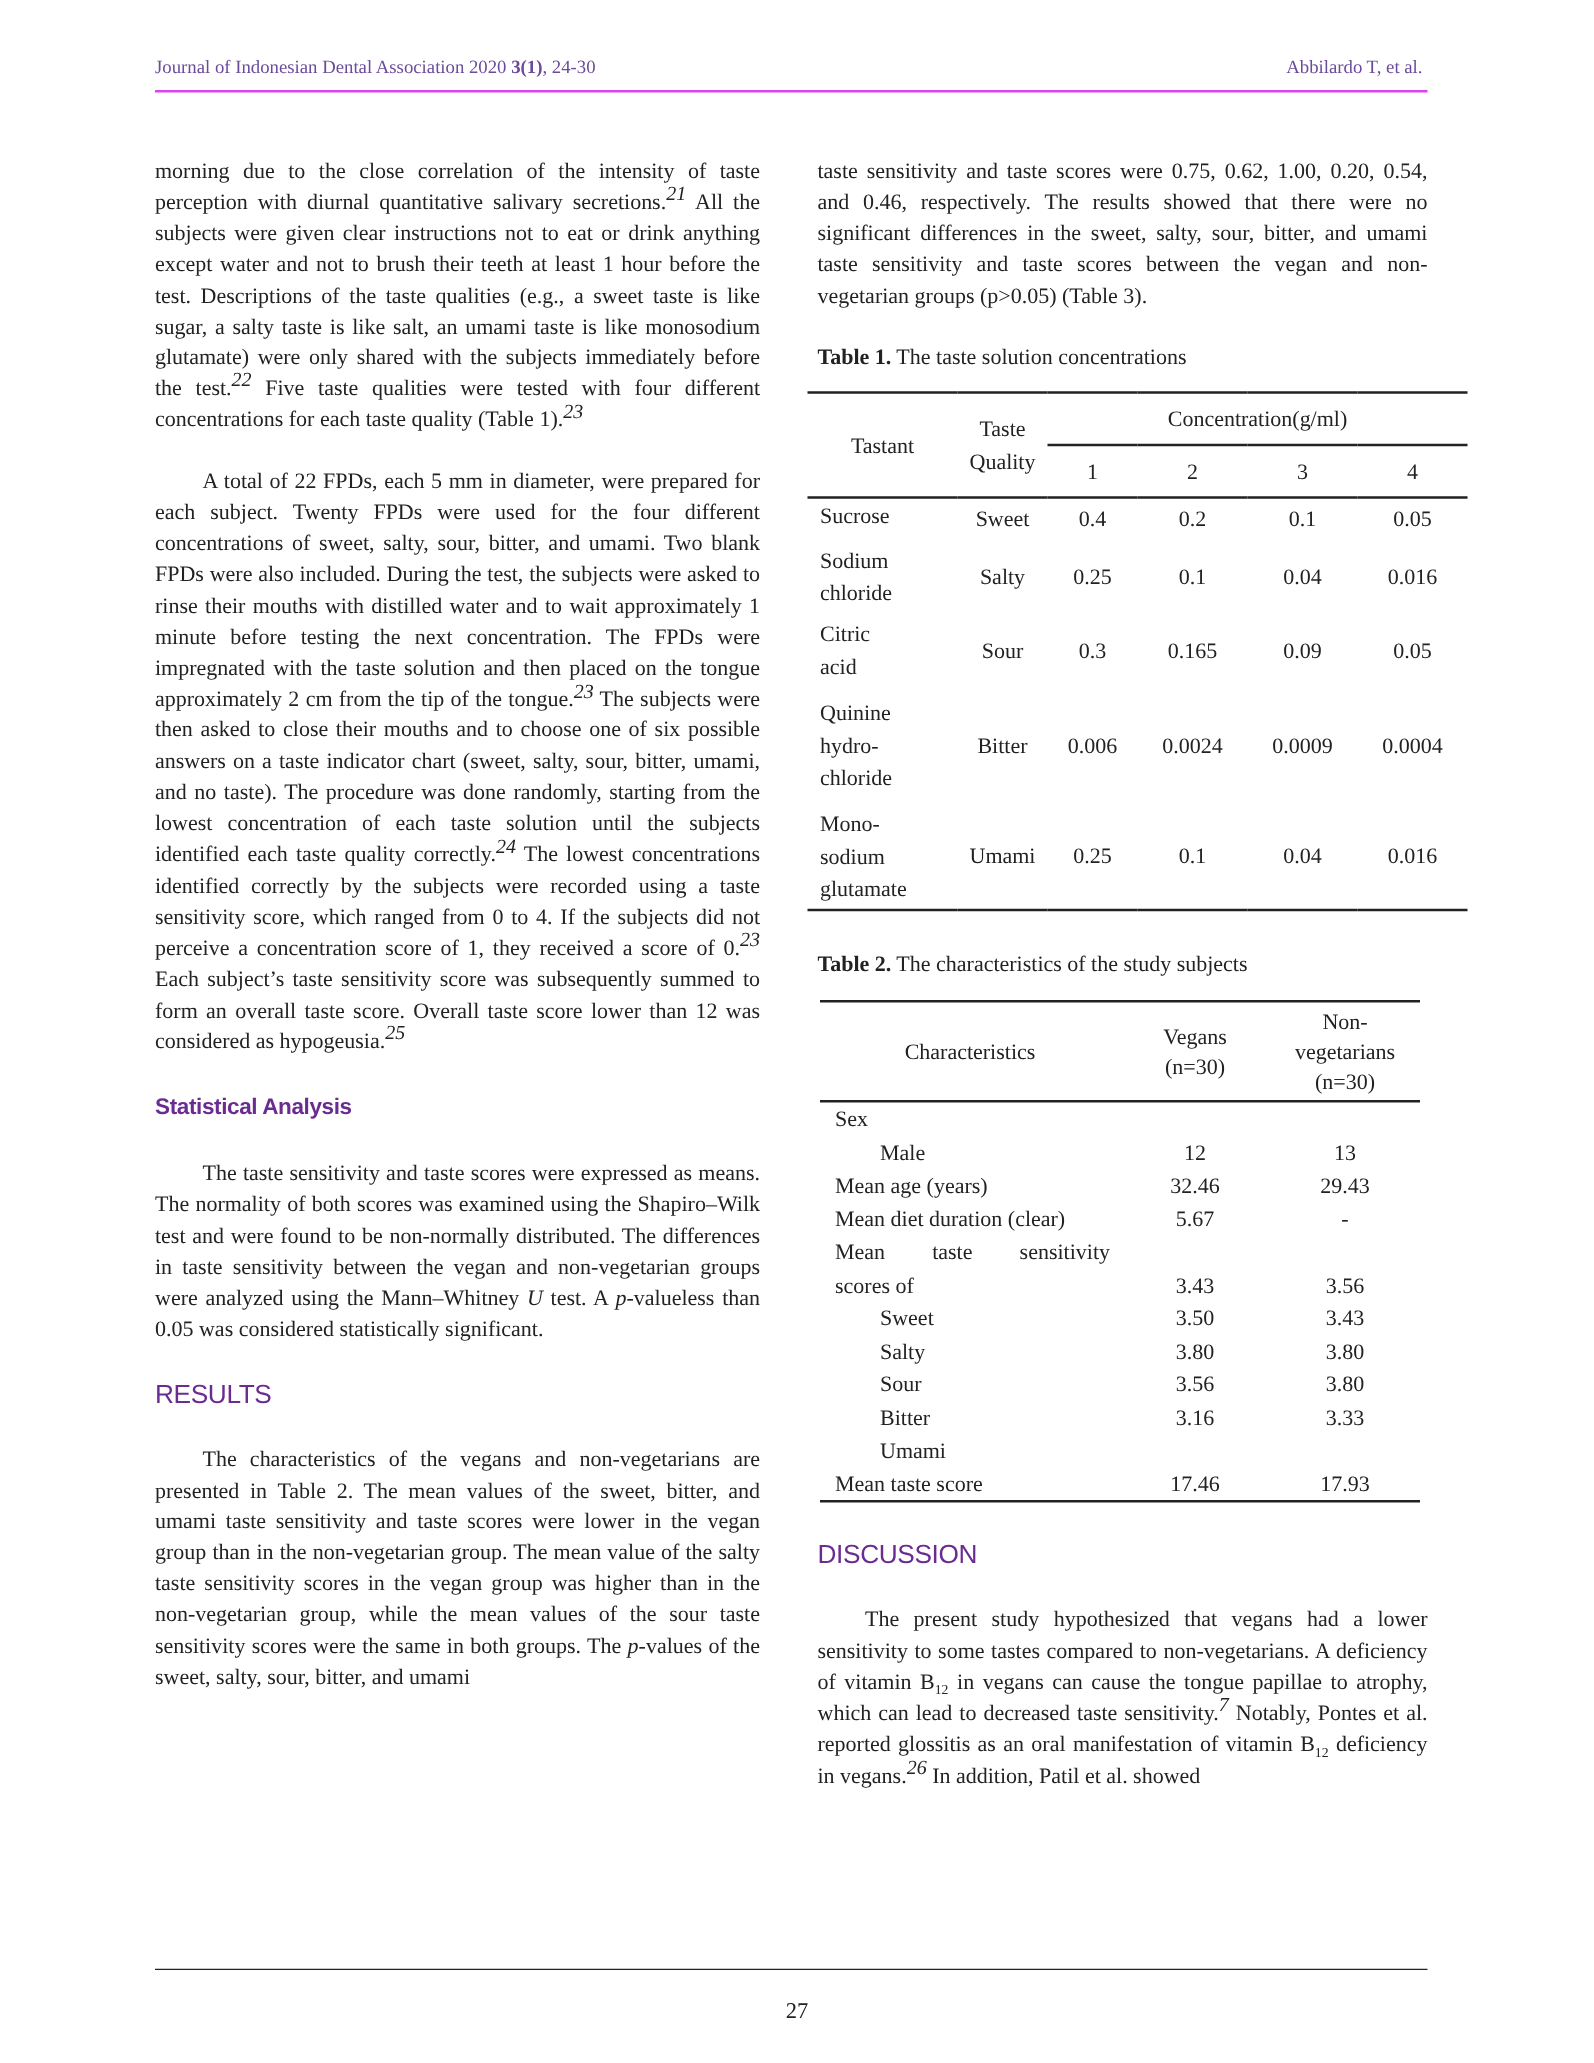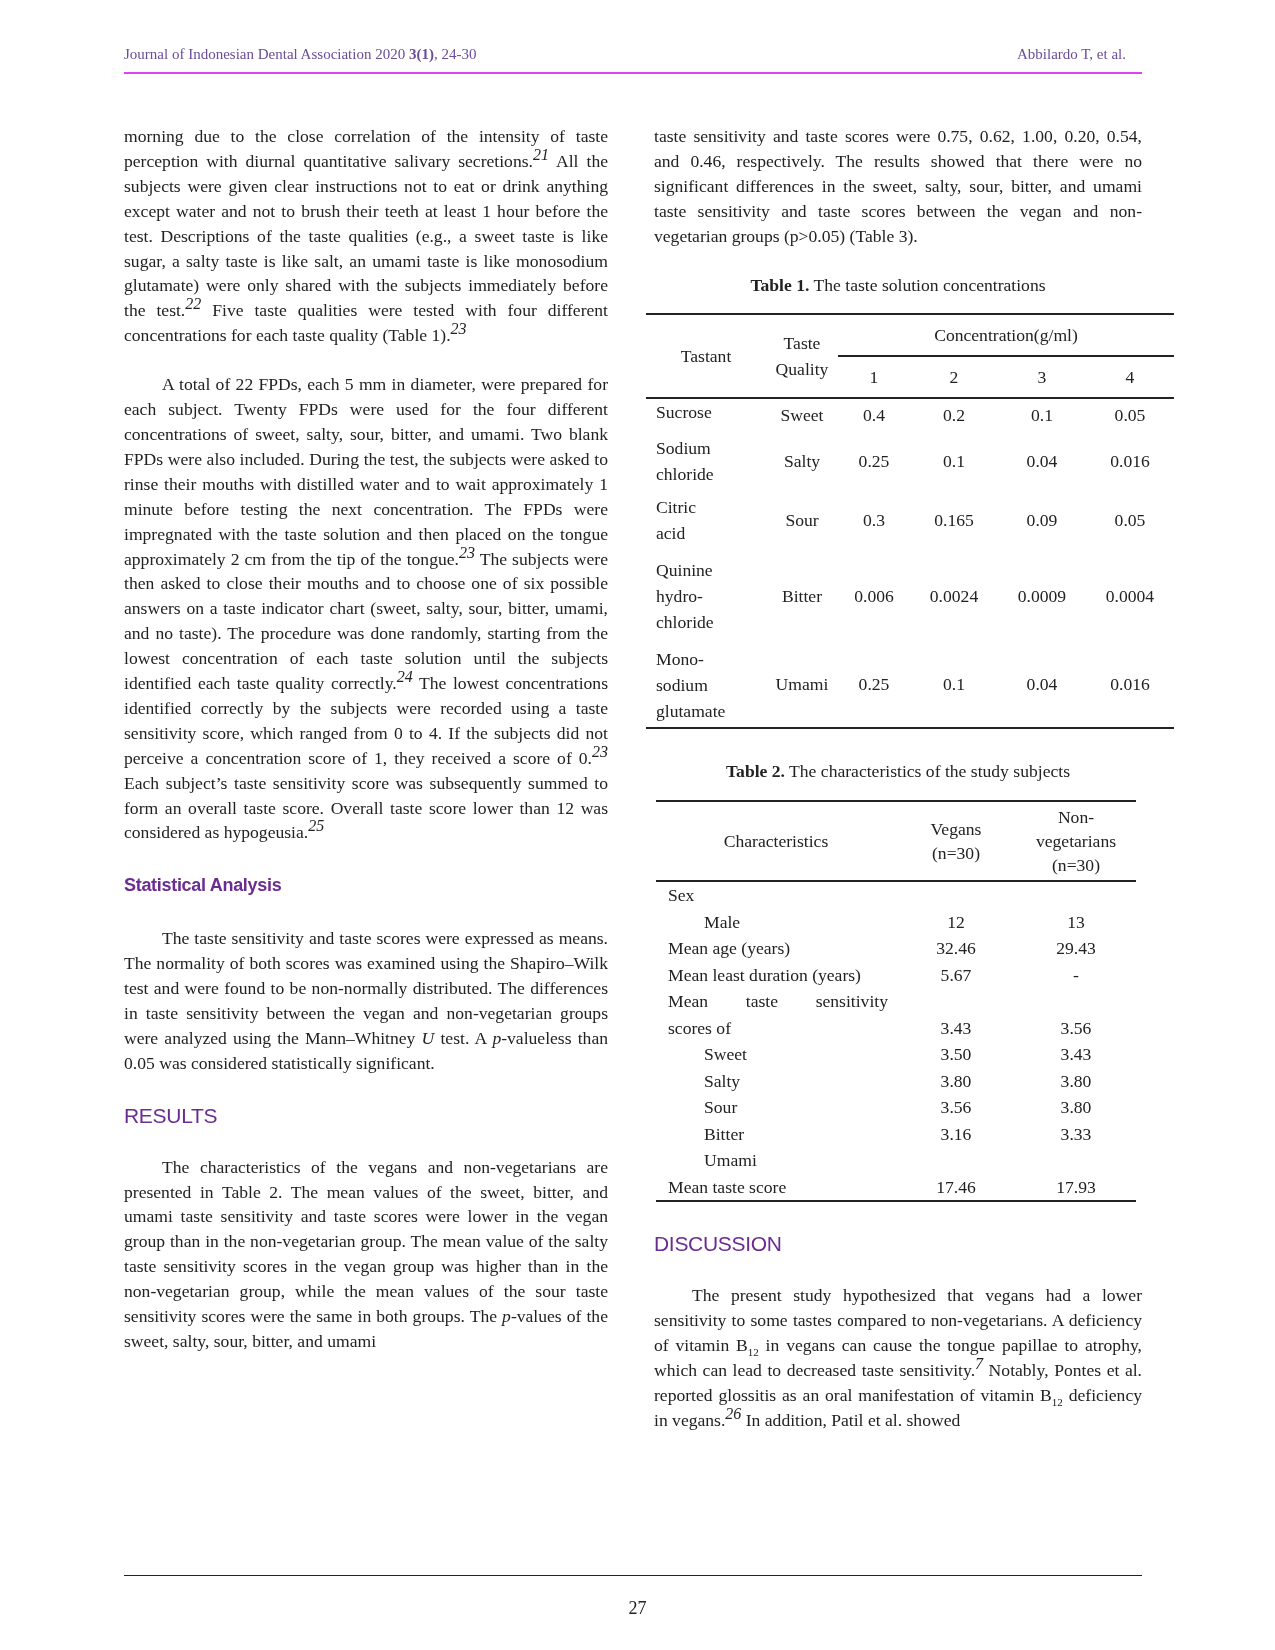--- a/index.html
+++ b/index.html
@@ -1,30 +1,30 @@
 <!DOCTYPE html>
 <html><head>
 <meta charset="utf-8">
 <style>
   html,body{margin:0;padding:0;background:#fff;}
   body{width:1275px;height:1650px;position:relative;font-family:"Liberation Serif",serif;color:#222;}
   .header{position:absolute;left:124px;right:133px;top:44px;height:28px;border-bottom:2px solid #d946ef;font-size:15px;color:#6b4c9a;}
   .header .left{position:absolute;left:0;top:2px;}
-  .header .right{position:absolute;right:16px;top:2px;}
+  .header .right{position:absolute;right:4px;top:2px;}
   .col{position:absolute;top:124px;width:484px;font-size:17.6px;line-height:24.9px;text-align:justify;}
   .col.left{left:124px;}
   .col.right{left:654px;width:488px;}
   p{margin:0;}
   .indent{text-indent:38px;}
   sup{font-size:16px;line-height:0;font-style:italic;}
   sub{font-size:11px;line-height:0;}
   .gap{height:24px;}
   .subhead{font-family:"Liberation Sans",sans-serif;color:#6b2c91;font-size:18px;font-weight:bold;margin:0 0 18px 0;letter-spacing:-0.3px;}
   .sechead{font-family:"Liberation Sans",sans-serif;color:#6b2c91;font-size:21px;font-weight:normal;margin:0 0 18px 0;letter-spacing:-0.3px;}
-  .caption{text-align:center;margin:0;}
+  .caption{text-align:left;margin:0;}
   table{border-collapse:collapse;font-size:17.6px;}
   .t1{width:528px;margin-left:-8px;margin-top:16px;border-top:2px solid #222;border-bottom:2px solid #222;}
   .t1 th,.t1 td{font-weight:normal;text-align:center;padding:0;}
   .t1 .hdr td{height:40px;}
   .t1 td.tast{text-align:left;padding-left:10px;line-height:26px;}
   .t2{width:480px;margin-left:2px;margin-top:16px;border-top:2px solid #222;border-bottom:2px solid #222;}
   .t2 td{padding:0;height:26.5px;text-align:center;}
   .t2 td.lab{text-align:left;padding-left:12px;}
   .t2 td.sub{padding-left:48px;text-align:left;}
   .footer-line{position:absolute;left:124px;right:133px;top:1575px;border-top:1.5px solid #222;}
@@ -132,21 +132,21 @@
           <td class="sub">Male</td>
           <td>12</td>
           <td>13</td>
         </tr>
     <tr>
           <td class="lab">Mean age (years)</td>
           <td>32.46</td>
           <td>29.43</td>
         </tr>
     <tr>
-          <td class="lab">Mean least duration (years)</td>
+          <td class="lab">Mean diet duration (clear)</td>
           <td>5.67</td>
           <td>-</td>
         </tr>
     <tr>
           <td class="lab" style="text-align:justify;text-align-last:justify;padding-right:8px">Mean taste sensitivity</td>
           <td></td>
           <td></td>
         </tr>
     <tr>
           <td class="lab">scores of</td>

